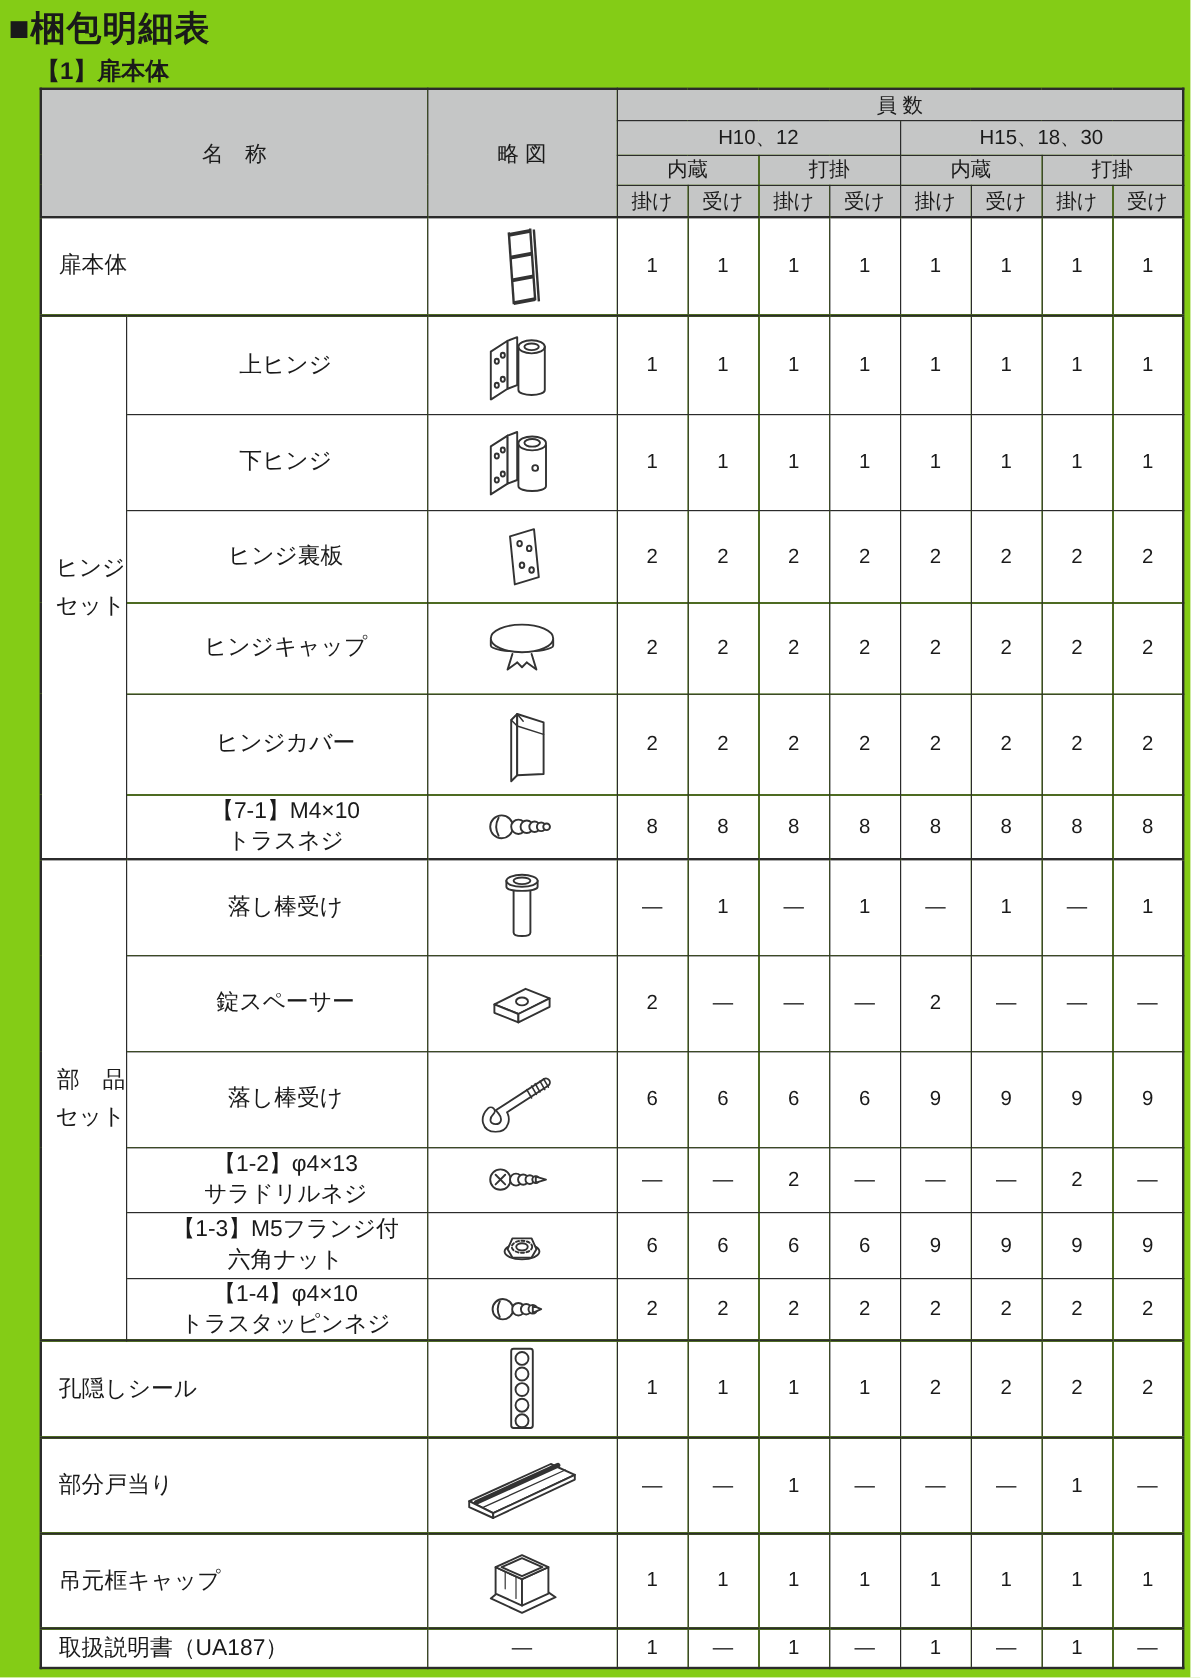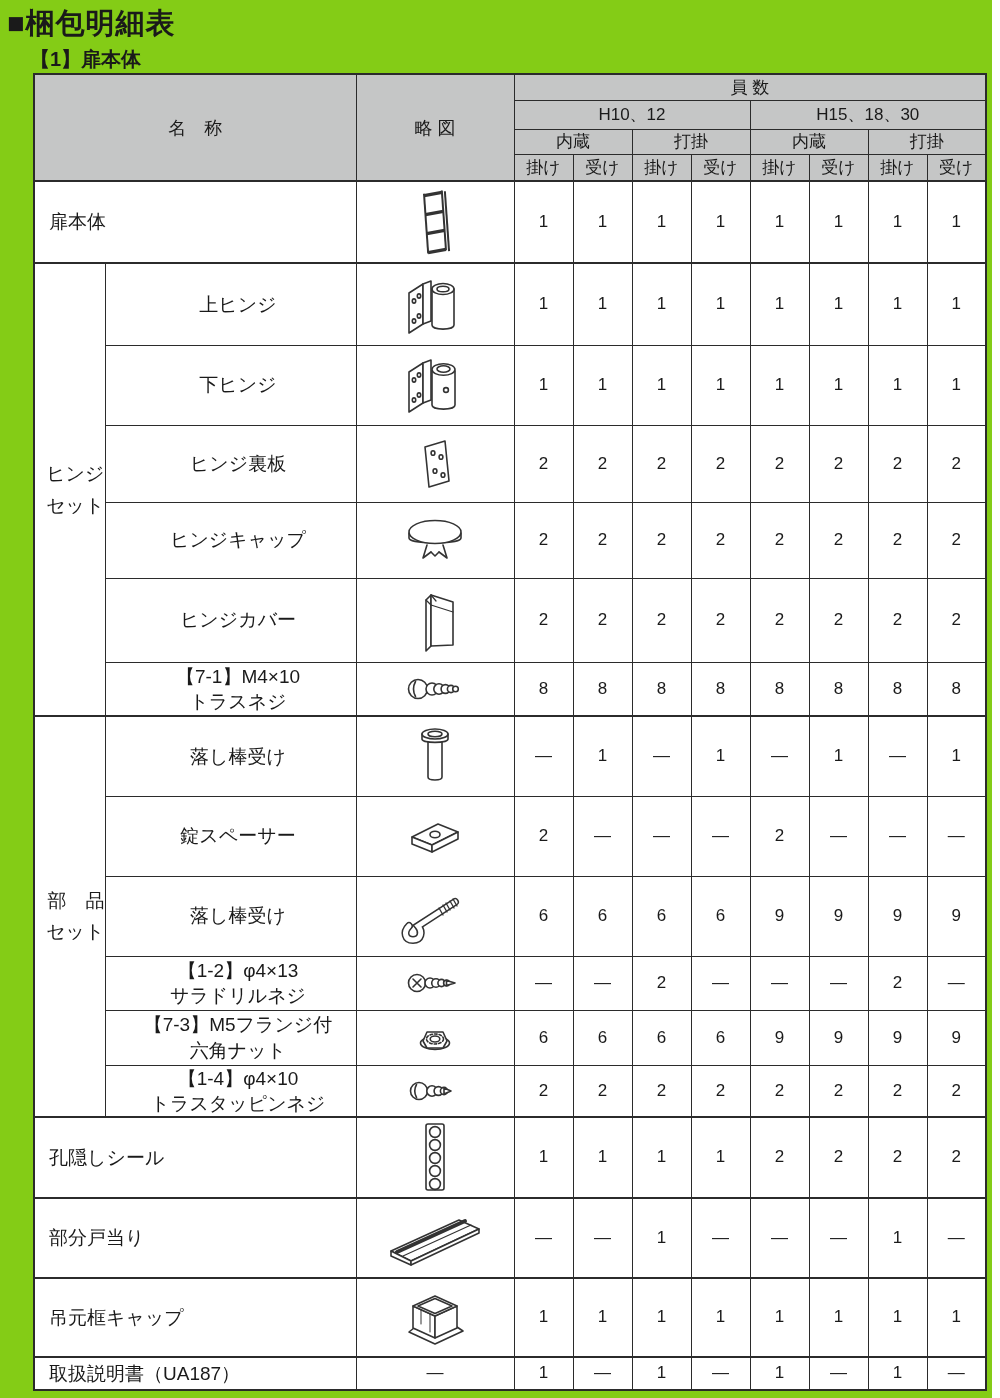--- a/index.html
+++ b/index.html
@@ -386,21 +386,21 @@
           <td class="qty-cell">—</td>
           <td class="qty-cell">—</td>
           <td class="qty-cell">2</td>
           <td class="qty-cell">—</td>
           <td class="qty-cell">—</td>
           <td class="qty-cell">—</td>
           <td class="qty-cell">2</td>
           <td class="qty-cell">—</td>
         </tr>
         <tr style="height: 55px;">
-          <td class="name-cell sub-name">【7-3】M5フランジ付
+          <td class="name-cell sub-name">【1-3】M5フランジ付
 六角ナット</td>
           <td class="diagram-cell">
             <span class="icon">
               <svg width="52" height="38" viewBox="0 0 52 38">
                 <g fill="#fff" stroke="#333" stroke-width="1.6" stroke-linejoin="round" stroke-linecap="round">
                   <ellipse cx="26" cy="24" rx="14.5" ry="6.5"></ellipse>
                   <path d="M14 22 L18 13 L34 13 L38 22 L34 29 L18 29 Z"></path>
                   <ellipse cx="26" cy="20" rx="8.5" ry="5" stroke-dasharray="2.5 2"></ellipse>
                   <ellipse cx="26" cy="20" rx="4.8" ry="3"></ellipse>
                 </g>

